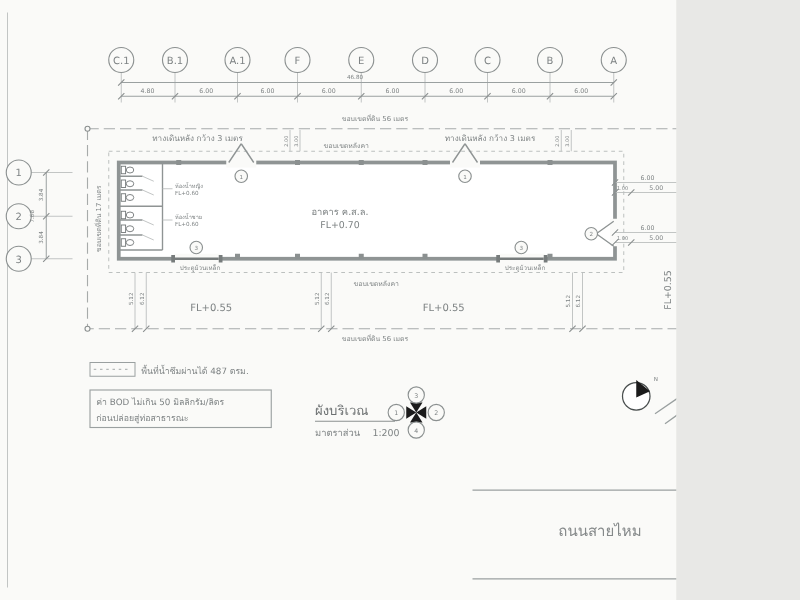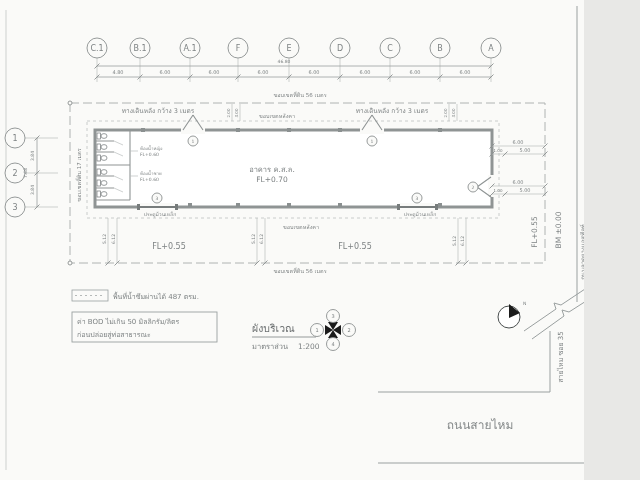--- a/index.html
+++ b/index.html
@@ -1,16 +1,16 @@
 <!DOCTYPE html>
 <html><head>
 <meta charset="utf-8">
 <style>
   html,body{margin:0;padding:0;background:#e8e8e6;}
-  .sheet{position:relative;width:584px;height:480px;background:#fafaf8;overflow:hidden;
+  .sheet{position:relative;width:541px;height:480px;background:#fafaf8;overflow:hidden;
          font-family:"DejaVu Sans","Liberation Sans",sans-serif;}
   svg{display:block}
   svg text{fill:#7d8283;font-family:"DejaVu Sans","Liberation Sans",sans-serif;}
   .ln{stroke:#9aa0a0;stroke-width:0.8;fill:none}
   .lnlt{stroke:#b9bdbd;stroke-width:0.7;fill:none}
   .tick{stroke:#8b9090;stroke-width:0.9;fill:none}
   .dash{stroke:#a7abaa;stroke-width:0.9;fill:none;stroke-dasharray:9 4}
   .dash2{stroke:#bcc0bf;stroke-width:0.8;fill:none;stroke-dasharray:3 3}
   .wall{stroke:#8f9494;stroke-width:3;fill:#ffffff}
   .part{stroke:#8f9494;stroke-width:1.1;fill:none}

